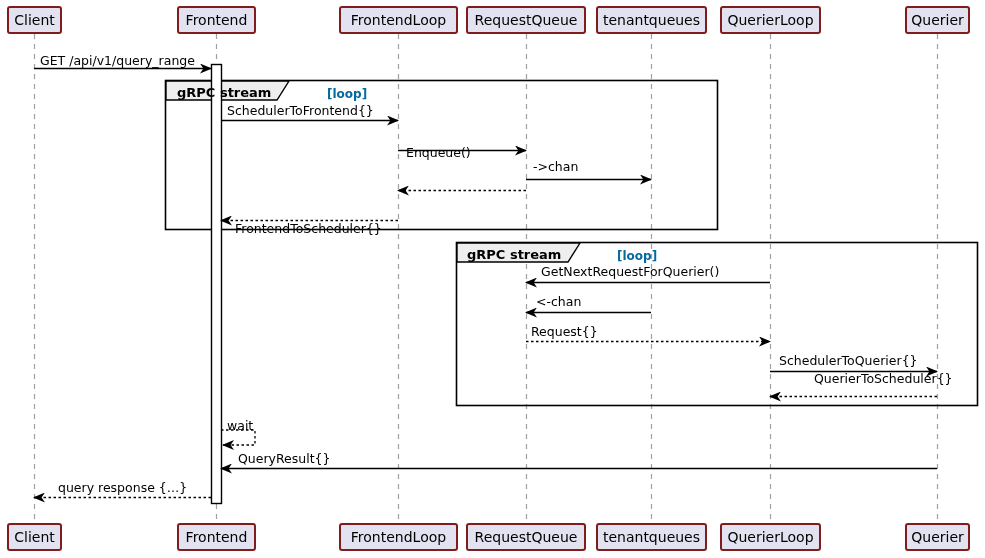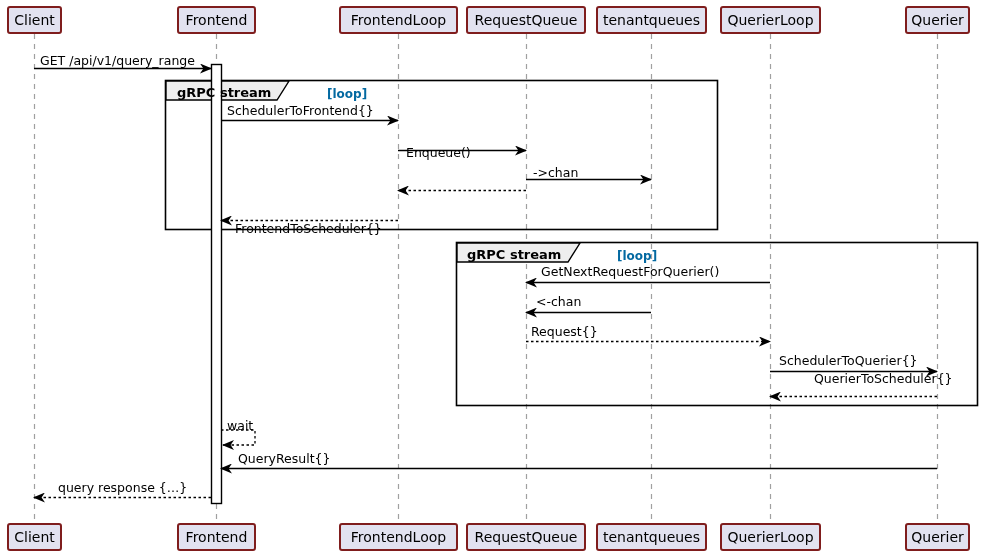--- a/index.html
+++ b/index.html
@@ -154,21 +154,21 @@
       </div>
       <div class="participant-box" style="left: 905px; top: 523px; width: 65px;">
         <span>Querier</span>
       </div>
     </div>
 
   <div id="message-labels">
       <div class="msg-label" style="left: 40px; top: 54px;">GET /api/v1/query_range</div>
       <div class="msg-label" style="left: 227px; top: 104px;">SchedulerToFrontend{}</div>
       <div class="msg-label" style="left: 406px; top: 133px; margin-top: 13px;">Enqueue()</div>
-      <div class="msg-label" style="left: 533px; top: 166px;">-&gt;chan</div>
+      <div class="msg-label" style="left: 533px; top: 160px;">-&gt;chan</div>
       <div class="msg-label" style="left: 235px; top: 204px; margin-top: 18px;">FrontendToScheduler{}</div>
       <div class="msg-label" style="left: 541px; top: 265px;">GetNextRequestForQuerier()</div>
       <div class="msg-label" style="left: 536px; top: 295px;">&lt;-chan</div>
       <div class="msg-label" style="left: 531px; top: 325px; text-align: center;">Request{}</div>
       <div class="msg-label" style="left: 779px; top: 354px;">SchedulerToQuerier{}</div>
       <div class="msg-label" style="left: 786px; top: 372px; margin-left: 28px;">QuerierToScheduler{}</div>
       <div class="msg-label" style="left: 227px; top: 419px;">wait</div>
       <div class="msg-label" style="left: 238px; top: 452px;">QueryResult{}</div>
       <div class="msg-label" style="left: 58px; top: 481px;">query response {…}</div>
     </div>

